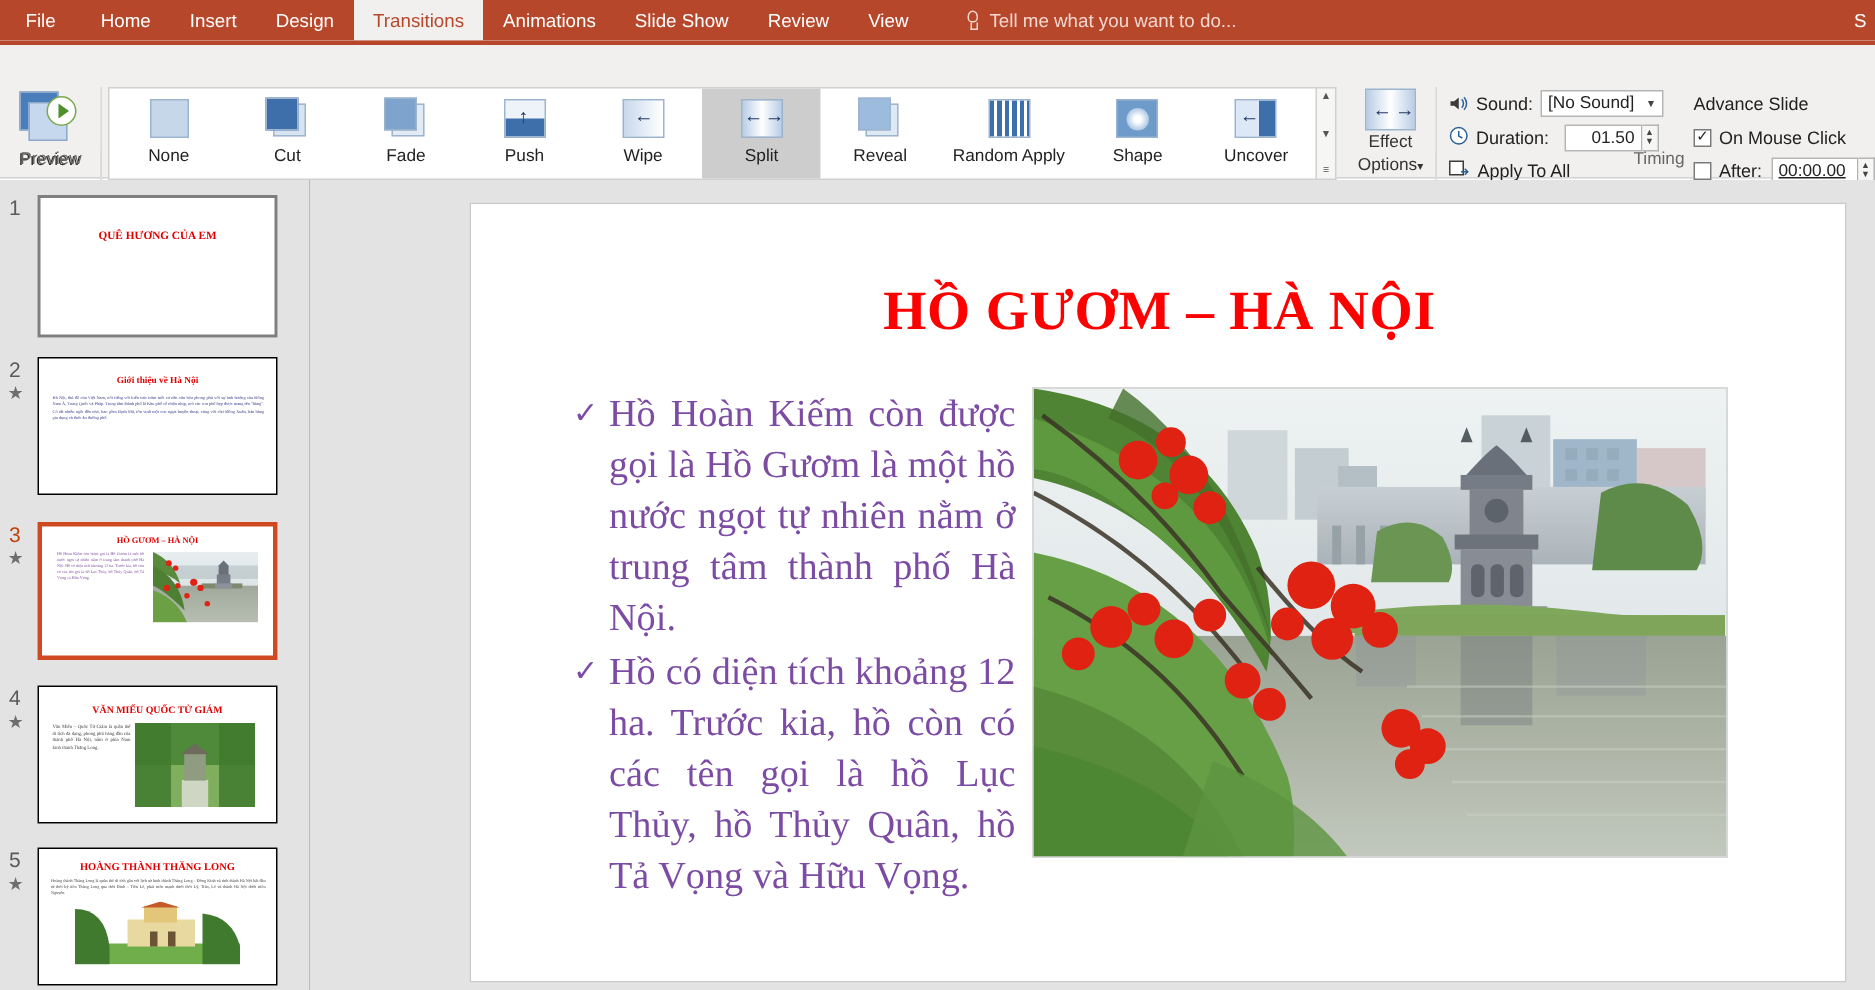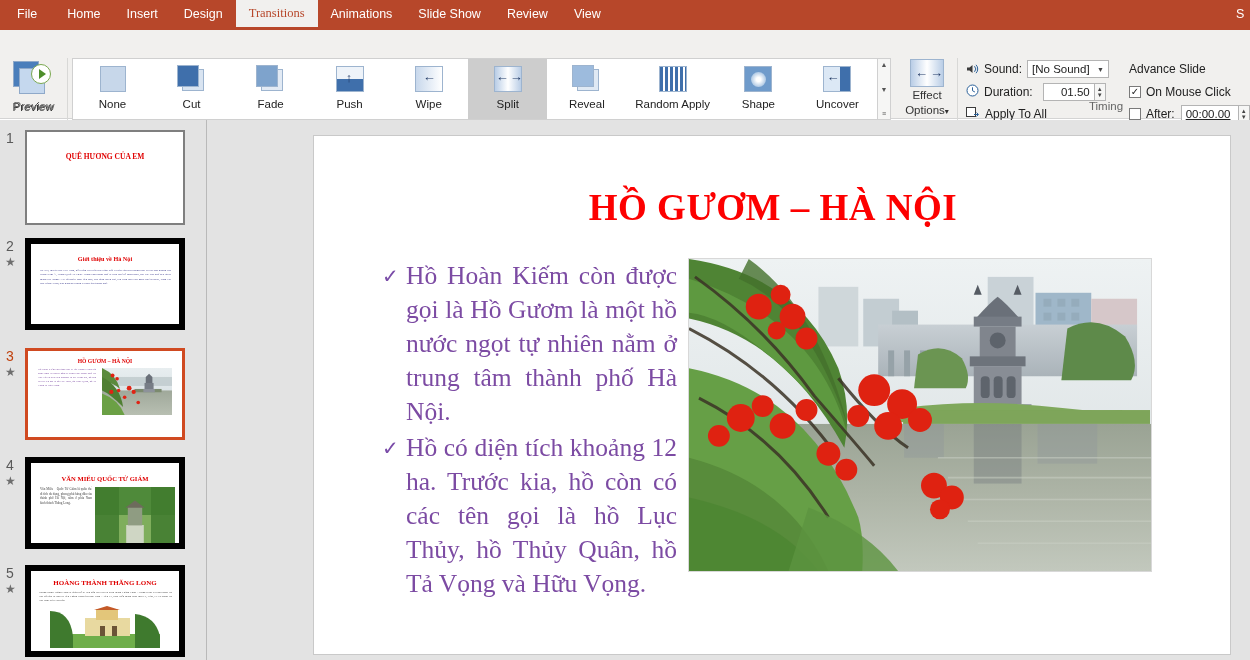--- a/index.html
+++ b/index.html
@@ -15,21 +15,21 @@
   .tabbar {
     position: absolute; left: 0; top: 0; width: 1250px; height: 27px;
     background: #b7472a; display: flex; align-items: stretch;
   }
   .tab {
     display: flex; align-items: center; justify-content: center;
     padding: 0 13px; color: #ffffff; font-size: 12.5px;
     height: 27px; cursor: default; white-space: nowrap;
   }
   .tab.file { padding: 0 17px; }
-  .tab.active { background: #f1f0ee; color: #b7472a; font-family: Liberation Serif, serif; }
+  .tab.active { background: #f1f0ee; color: #b7472a; }
   .tellme {
     display: flex; align-items: center; gap: 6px;
     padding: 0 10px; color: #f3d8d0; font-size: 12.5px; margin-left: 14px;
     white-space: nowrap;
   }
   .bulb { width: 11px; height: 14px; position: relative; display:inline-block; }
   .bulb i {
     position: absolute; left: 2px; top: 0px; width: 7px; height: 8px;
     border: 1.2px solid #f3d8d0; border-radius: 50% 50% 40% 40%;
   }
@@ -156,21 +156,21 @@
     position:absolute; left:0; top:120px; width:206px; height:540px;
     background:#e3e3e3; overflow:hidden;
   }
   .panel-div { position:absolute; left:206px; top:120px; width:1px; height:540px; background:#b9b9b9; }
   .thumbrow { position:absolute; left:0; width:206px; }
   .thumbnum { position:absolute; left:6px; top:0px; font-size:14px; color:#5a5a5a; }
   .thumbnum.sel { color:#c0410d; }
   .thumbstar { position:absolute; left:5px; top:17px; font-size:12px; color:#6e6e6e; }
   .thumb {
     position:absolute; left:25px; top:0; width:160px; background:#ffffff;
-    border:6px solid #000000; overflow:hidden;
+    border:1px solid #000000; overflow:hidden;
   }
   .thumb.selected { border:3px solid #d04a21; }
   .thumb.plain-border { border:2px solid #7f7f7f; }
   .th-title { text-align:center; color:#e00000; font-family:"Liberation Serif", serif;
               font-weight:bold; }
   .th-body { color:#3a3a8c; font-family:"Liberation Serif", serif; text-align:justify; }
 
   
   .stage { position:absolute; left:207px; top:120px; width:1043px; height:540px; background:#e3e3e3; }
   .slide {
@@ -201,20 +201,26 @@
 <div class="tabbar">
   <div class="tab file">File</div>
   <div class="tab">Home</div>
   <div class="tab">Insert</div>
   <div class="tab">Design</div>
   <div class="tab active">Transitions</div>
   <div class="tab">Animations</div>
   <div class="tab">Slide Show</div>
   <div class="tab">Review</div>
   <div class="tab">View</div>
+  <div class="tellme">
+    <span class="bulb">
+          <i></i>
+        </span>
+    <span>Tell me what you want to do...</span>
+  </div>
   <div class="tab-edge">S</div>
 </div>
 
 <div class="ribbon">
   <div class="ribbon-strip"></div>
 
   <div class="preview-btn">
     <div class="preview-icon">
       <div class="pv-back"></div>
       <div class="pv-front"></div>

